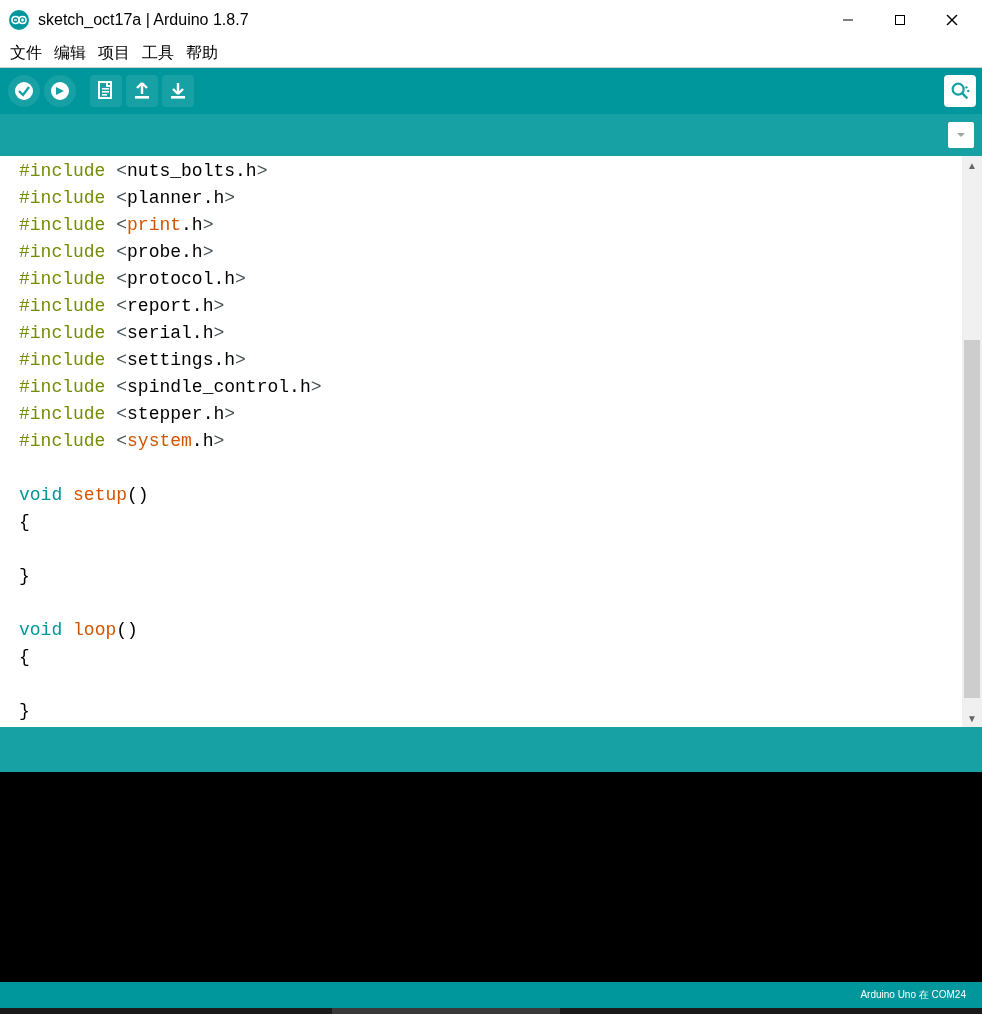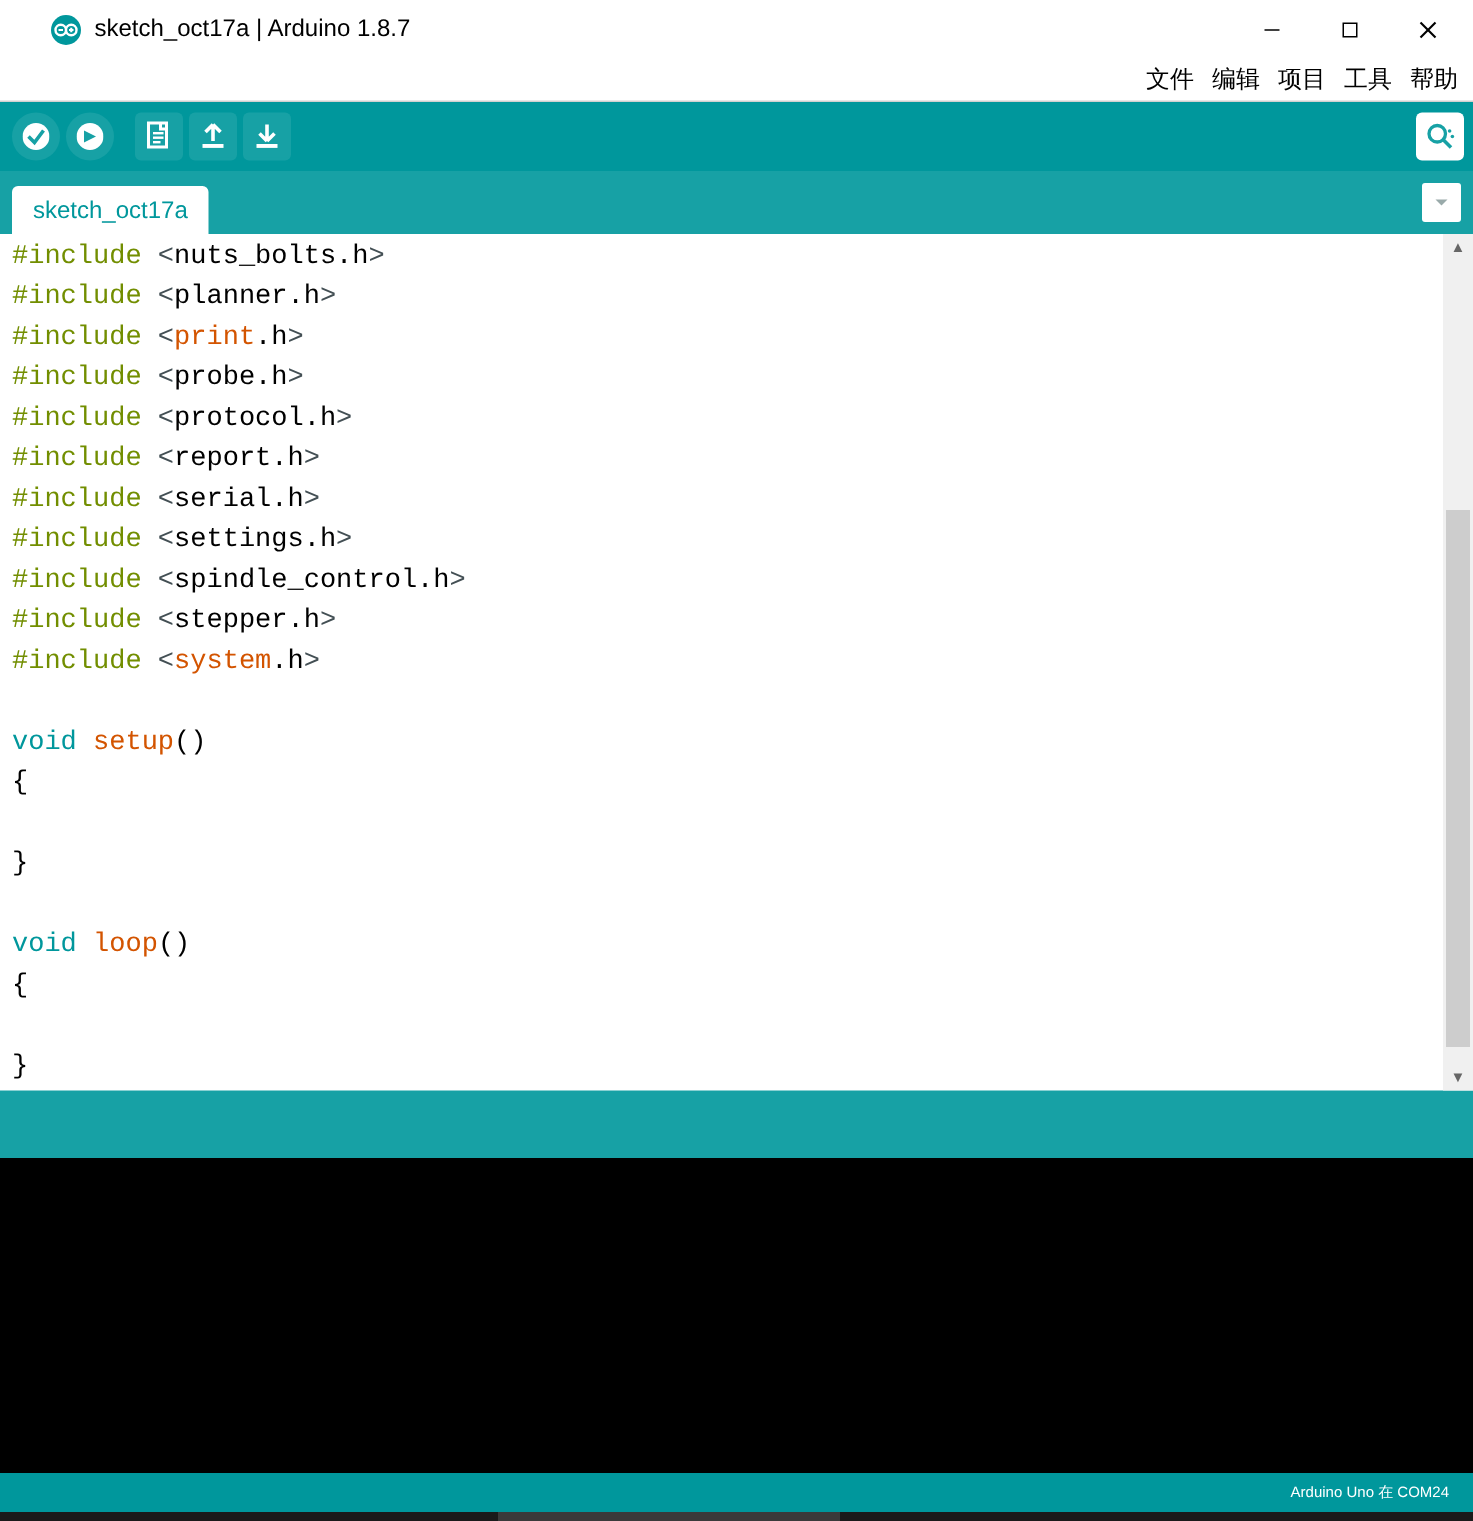--- a/index.html
+++ b/index.html
@@ -1,48 +1,48 @@
 <!DOCTYPE html>
 <html><head>
 <meta charset="utf-8">
 <style>
   * { box-sizing: border-box; margin: 0; padding: 0; }
   html, body { width: 982px; height: 1014px; font-family: "Microsoft YaHei", sans-serif; overflow: hidden; background: #000; }
   .window { width: 982px; height: 1014px; display: flex; flex-direction: column; background: #fff; }
   
   
-  .titlebar { height: 40px; background: #fff; display: flex; align-items: center; padding: 3px 4px; margin-left: 25px; }
+  .titlebar { height: 40px; background: #fff; display: flex; align-items: center; padding: 3px 4px; }
   .titlebar .app-icon { width: 22px; height: 22px; margin: 0 8px 0 4px; position: relative; }
   .titlebar .app-icon svg { width: 22px; height: 22px; }
   .titlebar .title { font-size: 16px; color: #000; flex: 1; }
   .titlebar .win-controls { display: flex; }
   .titlebar .win-btn { width: 52px; height: 40px; display: flex; align-items: center; justify-content: center; }
   .titlebar .win-btn svg { width: 12px; height: 12px; }
   
   
-  .menubar { height: 28px; display: flex; align-items: center; padding: 0 4px; font-size: 16px; border-bottom: 1px solid #d0d0d0; justify-content: flex-end; }
+  .menubar { height: 28px; display: flex; align-items: center; padding: 0 4px; font-size: 16px; border-bottom: 1px solid #d0d0d0; }
   .menubar .mitem { padding: 2px 6px; cursor: default; }
   
   
   .toolbar { height: 46px; background: #00979C; display: flex; align-items: center; padding: 0 6px; }
   .toolbar .tbtn { width: 32px; height: 32px; border-radius: 4px; background: #17A1A5; margin: 0 2px; display: flex; align-items: center; justify-content: center; }
   .toolbar .tbtn.round { border-radius: 50%; }
   .toolbar .tbtn svg { width: 18px; height: 18px; fill: #fff; }
   .toolbar .tbtn.sq svg { width: 30px; height: 30px; }
   .toolbar .spacer { flex: 1; }
   .toolbar .serial-btn { width: 32px; height: 32px; background: #fff; border-radius: 4px; display: flex; align-items: center; justify-content: center; }
   
   
   .tabbar { height: 42px; background: #17A1A5; display: flex; align-items: flex-end; padding: 0 8px; position: relative; }
   .tabbar .tab { background: #fff; color: #00979C; font-size: 16px; padding: 8px 14px 6px 14px; border-radius: 4px 4px 0 0; margin-top: 4px; }
   .tabbar .dropdown { position: absolute; right: 8px; top: 8px; width: 26px; height: 26px; background: #fff; border-radius: 2px; display: flex; align-items: center; justify-content: center; }
   
   
   .editor-wrap { flex: 0 0 563px; display: flex; background: #fff; }
-  .editor { flex: 1; font-family: Consolas, "Courier New", monospace; font-size: 18px; line-height: 27px; padding: 2px 8px; white-space: pre; color: #000; overflow: hidden; }
+  .editor { flex: 1; font-family: Consolas, "Courier New", monospace; font-size: 18px; line-height: 27px; padding: 2px 19px; white-space: pre; color: #000; overflow: hidden; }
   .kw-include { color: #728E00; }
   .kw-bracket { color: #434F54; }
   .kw-type { color: #00979C; }
   .kw-func { color: #D35400; }
   .kw-sys  { color: #D35400; }
   .kw-text { color: #000; }
   .scrollbar { width: 20px; background: #f0f0f0; position: relative; }
   .scrollbar .up, .scrollbar .down { height: 18px; display: flex; align-items: center; justify-content: center; color: #666; font-size: 10px;}
   .scrollbar .down { position: absolute; bottom: 0; width: 100%; }
   .scrollbar .thumb { position: absolute; left: 2px; right: 2px; top: 184px; height: 358px; background: #cdcdcd; }
@@ -147,21 +147,20 @@
       <svg viewBox="0 0 24 24" width="22" height="22">
           <circle cx="10" cy="10" r="6" fill="none" stroke="#17A1A5" stroke-width="2.4"></circle>
           <line x1="14" y1="14" x2="20" y2="20" stroke="#17A1A5" stroke-width="2.6"></line>
           <circle cx="19" cy="8" r="1.3" fill="#17A1A5"></circle>
           <circle cx="21" cy="12" r="1.3" fill="#17A1A5"></circle>
         </svg>
     </div>
   </div>
 
   <div class="tabbar">
-    <div class="tab">sketch_oct17a</div>
     <div class="dropdown">
       <svg width="12" height="12" viewBox="0 0 12 12">
           <path d="M2 4 L6 8 L10 4 Z" fill="#9aa"></path>
         </svg>
     </div>
   </div>
 
   <div class="editor-wrap">
     <div class="editor" id="editor"><span class="kw-include">#include</span> <span class="kw-bracket">&lt;</span><span class="kw-text">nuts_bolts.h</span><span class="kw-bracket">&gt;</span>
 <span class="kw-include">#include</span> <span class="kw-bracket">&lt;</span><span class="kw-text">planner.h</span><span class="kw-bracket">&gt;</span>

